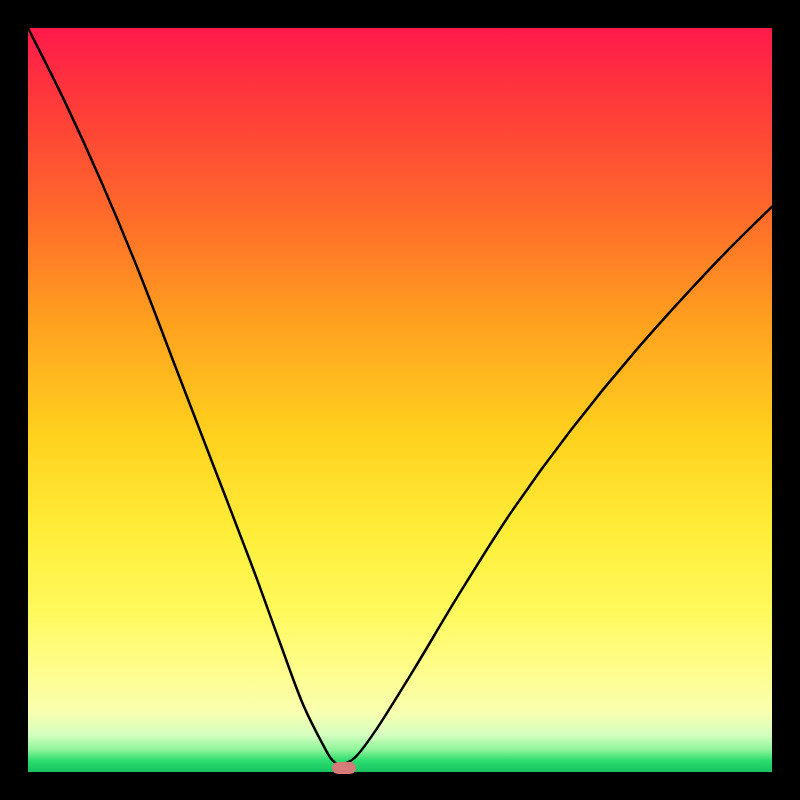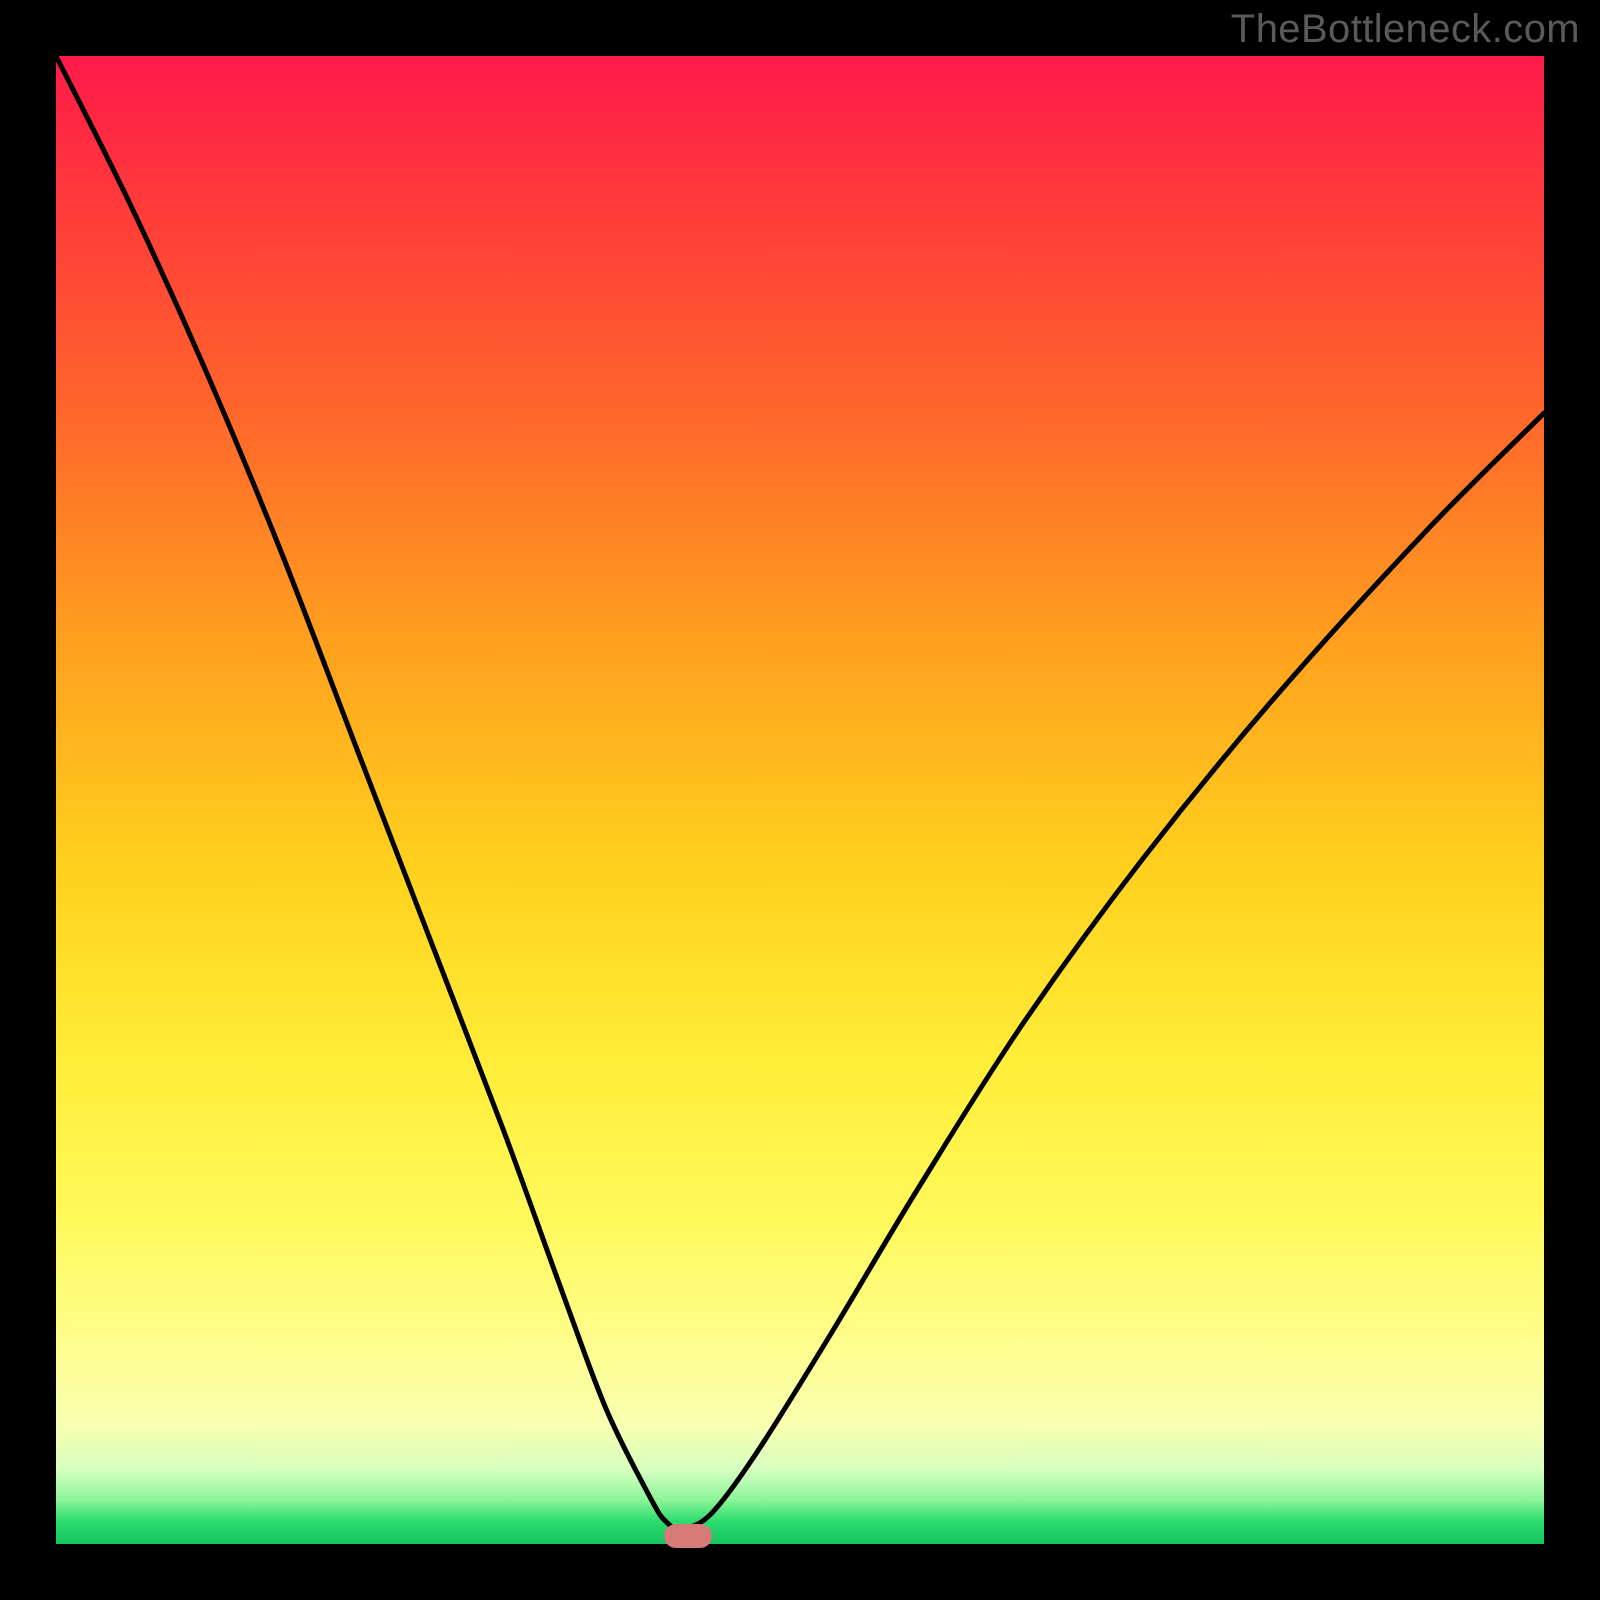--- a/index.html
+++ b/index.html
@@ -63,20 +63,19 @@
     top: 0;
     width: 744px;
     height: 744px;
     pointer-events: none;
   }
 </style>
 </head>
 <body>
 
 <div class="frame">
-  <div class="watermark">TheBottleneck.com</div>
   <div class="plot">
     <svg class="curve" viewBox="0 0 744 744" preserveAspectRatio="none">
       <path id="curve-path" fill="none" stroke="#000" stroke-width="2.5" stroke-linejoin="round" stroke-linecap="round" d="M 0.00 0.00 C 6.20 12.40, 24.80 48.36, 37.20 74.40 C 49.60 100.44, 62.00 127.72, 74.40 156.24 C 86.80 184.76, 99.20 214.52, 111.60 245.52 C 124.00 276.52, 136.40 310.00, 148.80 342.24 C 161.20 374.48, 173.60 406.72, 186.00 438.96 C 198.40 471.20, 212.04 505.92, 223.20 535.68 C 234.36 565.44, 244.28 593.96, 252.96 617.52 C 261.64 641.08, 267.84 659.68, 275.28 677.04 C 282.72 694.40, 292.64 712.38, 297.60 721.68 C 302.56 730.98, 302.56 730.36, 305.04 732.84 C 307.52 735.32, 308.76 737.18, 312.48 736.56 C 316.20 735.94, 321.16 735.32, 327.36 729.12 C 333.56 722.92, 339.76 714.24, 349.68 699.36 C 359.60 684.48, 373.24 662.16, 386.88 639.84 C 400.52 617.52, 415.40 591.48, 431.52 565.44 C 447.64 539.40, 465.00 510.88, 483.60 483.60 C 502.20 456.32, 522.04 429.04, 543.12 401.76 C 564.20 374.48, 586.52 347.20, 610.08 319.92 C 633.64 292.64, 662.16 261.64, 684.48 238.08 C 706.80 214.52, 734.08 188.48, 744.00 178.56"></path>
     </svg>
     <div id="marker" class="marker" style="left: 316.2px; top: 739.536px; background: rgb(214, 122, 122);"></div>
   </div>
 </div>
 
 </body></html>

